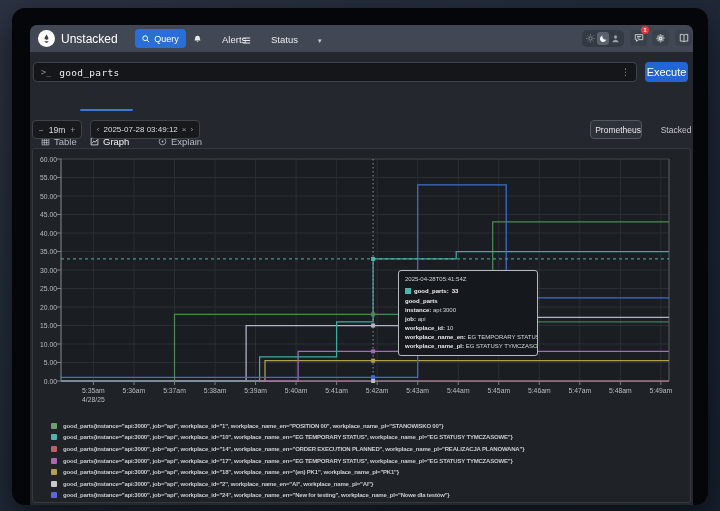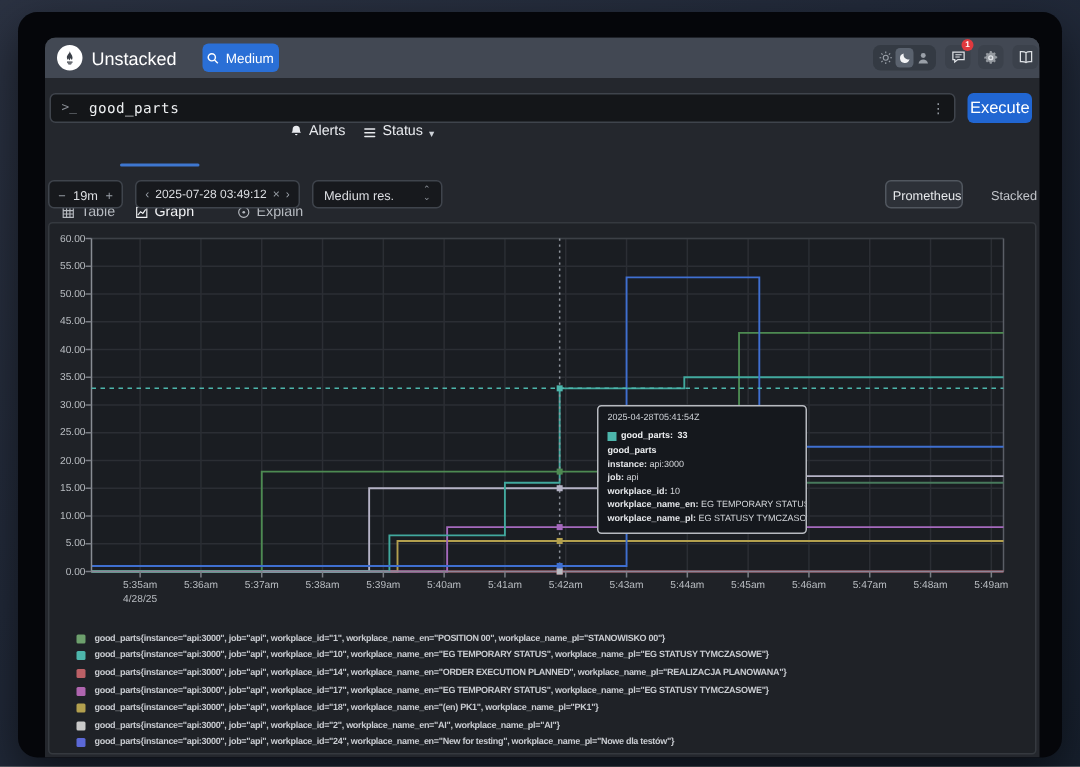--- a/index.html
+++ b/index.html
@@ -5,21 +5,21 @@
   * { margin:0; padding:0; box-sizing:border-box; }
   html,body { width:720px; height:511px; overflow:hidden; }
   body { background:linear-gradient(145deg,#2b3242 0%,#222a3a 40%,#17202e 100%); font-family:"Liberation Sans",sans-serif; }
   .window { position:absolute; left:12px; top:8px; width:696px; height:497px; background:#05060a; border-radius:13px; box-shadow:0 12px 32px rgba(0,0,0,.55); overflow:hidden; }
   .app { position:absolute; left:18px; top:17px; width:663px; height:480px; background:#24272d; border-radius:7px 7px 0 0; overflow:hidden; }
   
   .navbar { position:absolute; left:0; top:0; width:100%; height:27px; background:#424853; }
   .logo { position:absolute; left:8px; top:5px; width:17px; height:17px; background:#fff; border-radius:50%; display:flex; align-items:center; justify-content:center; }
   .brand { position:absolute; left:31px; top:7px; font-size:12px; color:#ffffff; }
   .nav-btn-query { position:absolute; left:105px; top:4px; width:51px; height:19px; background:#2a6fd6; border-radius:4px; color:#fff; font-size:9px; display:flex; align-items:center; justify-content:center; gap:4px; }
-  .nav-item { position:absolute; top:9px; font-size:9.5px; color:#e8eaee; display:flex; align-items:center; gap:4px;margin-top:48px; }
+  .nav-item { position:absolute; top:9px; font-size:9.5px; color:#e8eaee; display:flex; align-items:center; gap:20px; }
   .nav-alerts { left:163px; }
   .nav-status { left:212px;align-items:flex-end; }
   .chev { font-size:7px; color:#cdd1d7; }
   .theme-pill { position:absolute; left:552px; top:5px; width:42px; height:17px; background:#343a43; border-radius:5px; display:flex; align-items:center; justify-content:space-around; padding:0 2px; }
   .theme-seg { width:13px; height:13px; border-radius:3px; display:flex; align-items:center; justify-content:center; }
   .theme-active { background:#5a626e; }
   .icon-btn { position:absolute; top:5px; width:17px; height:16px; background:#3b414b; border-radius:4px; display:flex; align-items:center; justify-content:center; }
   .btn-chat { left:600px; }
   .btn-gear { left:622px; }
   .btn-book { left:645px; }
@@ -75,21 +75,21 @@
             <path fill="#3a3f47" d="M8 1.5c.3 2.2-2.8 3.7-2.8 6.3 0 1 .4 1.8 1 2.4-.1-.5 0-1.2.4-1.7.1 1 .8 1.4 1.2 2.1.3-.9 1-1.2.9-2.4.7.7 1.1 1.6 1 2.1.6-.6 1-1.4 1-2.4C10.7 5.2 8.4 4.2 8 1.5z"></path>
             <path fill="#3a3f47" d="M5.3 11.7h5.4v1.1H5.3zM6 13.3h4c0 .7-.8 1.2-2 1.2s-2-.5-2-1.2z"></path>
           </svg>
     </div>
     <div class="brand">Unstacked</div>
     <div class="nav-btn-query">
       <svg width="8" height="8" viewBox="0 0 10 10">
             <circle cx="4" cy="4" r="3" fill="none" stroke="#fff" stroke-width="1.2"></circle>
             <line x1="6.3" y1="6.3" x2="9" y2="9" stroke="#fff" stroke-width="1.2"></line>
           </svg>
-      <span>Medium</span>
+      <span>Query</span>
     </div>
     <div class="nav-item nav-alerts">
       <svg width="9" height="9" viewBox="0 0 12 12">
             <path fill="#e8eaee" d="M6 1a3.2 3.2 0 0 0-3.2 3.2c0 2.4-1 3.1-1 3.1h8.4s-1-.7-1-3.1A3.2 3.2 0 0 0 6 1zM4.9 8.4a1.1 1.1 0 0 0 2.2 0z"></path>
           </svg>
       <span>Alerts</span>
     </div>
     <div class="nav-item nav-status">
       <svg width="9" height="9" viewBox="0 0 12 12">
             <rect x="1" y="2" width="10" height="1.4" rx=".7" fill="#e8eaee"></rect>
@@ -182,24 +182,20 @@
   <div class="pill pill-range">
     <span class="dim">−</span>
     <span>19m</span>
     <span class="dim">+</span>
   </div>
   <div class="pill pill-date">
     <span class="dim">‹</span>
     <span>2025-07-28 03:49:12</span>
     <span class="dim">×</span>
     <span class="dim">›</span>
-  </div>
-  <div class="pill pill-res">
-    <span>Medium res.</span>
-    <span class="updown">⌃<br>⌄</span>
   </div>
   <div class="btn-unstacked">
     <svg width="9" height="8" viewBox="0 0 12 10">
           <path fill="none" stroke="#e8eaed" stroke-width="1.2" d="M1 8.5L4.5 4l2.5 2L11 1.5"></path>
         </svg>
     <span>Prometheus</span>
   </div>
   <div class="btn-stacked">
     <svg width="9" height="8" viewBox="0 0 12 10">
           <rect x="1" y="5" width="3" height="5" fill="#c3c6cb"></rect>

